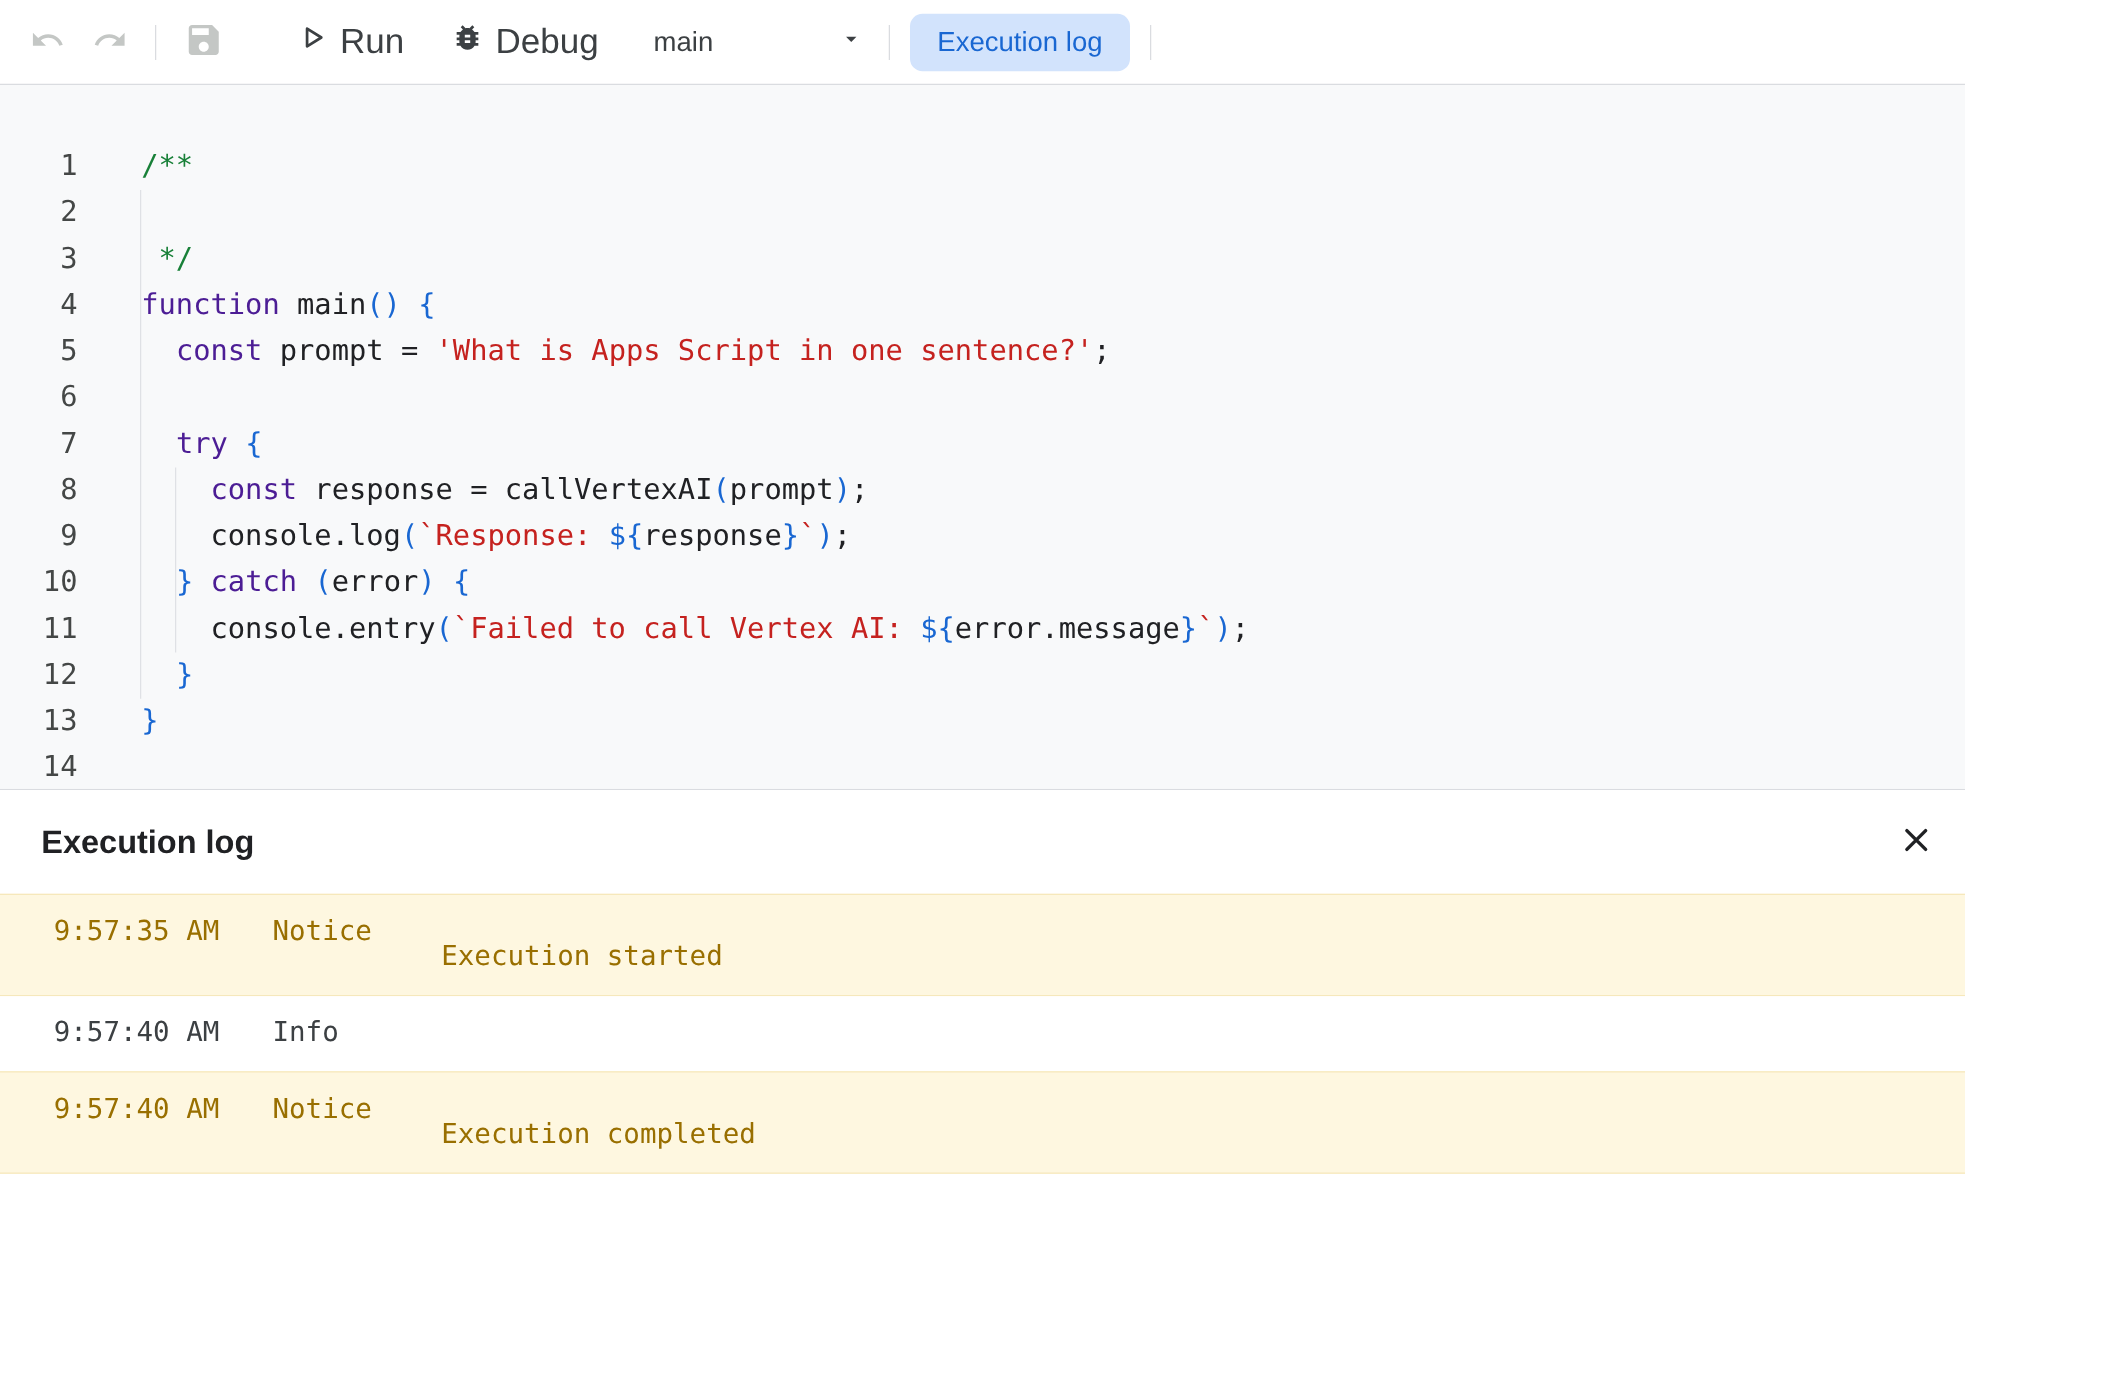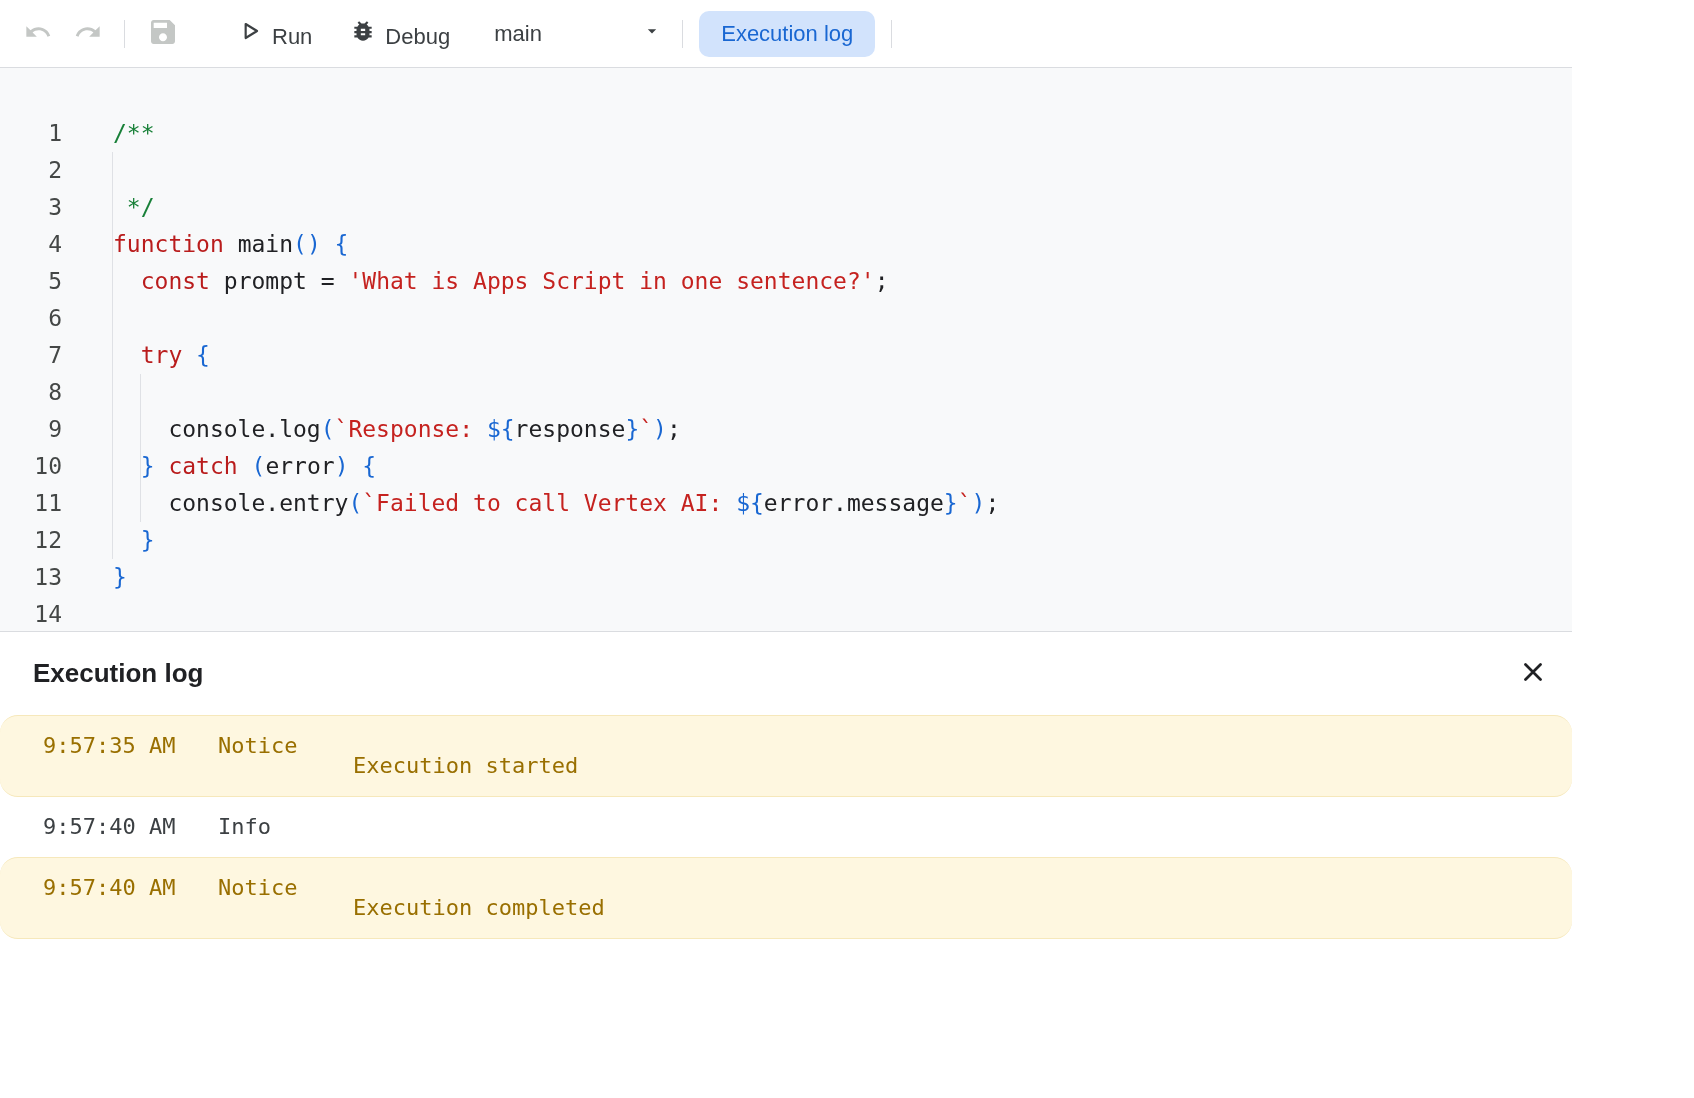--- a/index.html
+++ b/index.html
@@ -6,22 +6,22 @@
   html,body { width:1694px; height:1098px; background:#ffffff; overflow:hidden;
               font-family:"Liberation Sans", sans-serif; }
   .app { width:1572px; height:1098px; background:#ffffff; position:relative; }
 
   
   .toolbar { height:68px; display:flex; align-items:center; padding-left:24px;
              background:#ffffff; border-bottom:1px solid #dadce0; }
   .icon-btn { background:none; border:none; display:flex; align-items:center; justify-content:center;
               cursor:pointer; padding:0; }
   .tb-sep { width:1px; height:28px; background:#dadce0; }
-  .run-btn, .debug-btn { background:none; border:none; display:flex; align-items:flex-end; gap:9px;
-              font-family:"Liberation Sans",sans-serif; font-size:22px; font-weight:500; color:#3c4043; cursor:pointer; }
+  .run-btn, .debug-btn { background:none; border:none; display:flex; align-items:flex-start; gap:9px;
+              font-family:"Liberation Sans",sans-serif; font-size:28px; font-weight:500; color:#3c4043; cursor:pointer; }
   .fn-select { display:flex; align-items:center; justify-content:space-between; width:168px;
                margin-left:44px; cursor:pointer; font-size:22px; font-weight:500; color:#3c4043; }
   .exec-log-btn { margin-left:16px; background:#d2e3fc; color:#1967d2; border:none; border-radius:10px;
                font-family:"Liberation Sans",sans-serif; font-size:22px; font-weight:500;
                padding:10px 22px; cursor:pointer; }
 
   .m-undo { margin-left:0; }
   .m-redo { margin-left:22px; }
   .m-sep1 { margin-left:22px; }
   .m-save { margin-left:22px; }
@@ -29,38 +29,38 @@
   .m-debug{ margin-left:38px; }
   .m-sep2 { margin-left:20px; }
   .m-sep3 { margin-left:16px; }
 
   
   .editor { position:relative; height:563px; background:#f8f9fa; overflow:hidden; padding-top:47px;
             font-family:"DejaVu Sans Mono","Liberation Mono",monospace; font-size:23px; }
   .code-line { display:flex; height:37px; line-height:37px; }
   .line-num { width:62px; flex-shrink:0; text-align:right; color:#444746; }
   .line-code { padding-left:51px; white-space:pre; }
-  .t-kw { color:#b91c1c; }
+  .t-kw { color:#4c1d95; }
   .t-str { color:#c5221f; }
   .t-com { color:#188038; }
   .t-pl { color:#202124; }
   .t-br { color:#1967d2; }
   .indent-guide { position:absolute; width:1px; background:#dfe1e5; }
   .guide-1 { left:112px; top:84px; height:407px; }
   .guide-2 { left:140px; top:306px; height:148px; }
 
   
   .log-header { height:84px; display:flex; align-items:center; justify-content:space-between;
                 padding:0 24px 0 33px; background:#ffffff; border-top:1px solid #dadce0; }
   .log-title { font-size:26px; font-weight:600; color:#202124; }
   .log-close { background:none; border:none; cursor:pointer; display:flex; align-items:center; }
 
   .log-rows { font-family:"DejaVu Sans Mono","Liberation Mono",monospace; font-size:22px; }
   .log-row { display:grid; grid-template-columns:175px 135px 1fr; align-items:start;
-             padding:15px 40px 15px 43px; line-height:30px;border-radius:18px; }
+             padding:15px 40px 15px 43px; line-height:30px; }
   .log-row.notice { background:#fef7e0; color:#996f00;
                     border-top:1px solid #f6e8bb; border-bottom:1px solid #f6e8bb; }
   .log-row.info { background:#ffffff; color:#3c4043; }
   .log-message { max-width:1120px;margin-top:20px; }
 </style>
 </head>
 <body>
 
 <div class="app">
 
@@ -142,20 +142,21 @@
         <div class="code-line">
           <div class="line-num">6</div>
           <div class="line-code"></div>
         </div>
         <div class="code-line">
           <div class="line-num">7</div>
           <div class="line-code"><span class="t-pl">  </span><span class="t-kw">try</span><span class="t-pl"> </span><span class="t-br">{</span></div>
         </div>
         <div class="code-line">
           <div class="line-num">8</div>
+          <div class="line-code"><span class="t-pl">    </span><span class="t-kw">const</span><span class="t-pl"> response = callVertexAI</span><span class="t-br">(</span><span class="t-pl">prompt</span><span class="t-br">)</span><span class="t-pl">;</span></div>
         </div>
         <div class="code-line">
           <div class="line-num">9</div>
           <div class="line-code"><span class="t-pl">    console.log</span><span class="t-br">(</span><span class="t-str">`Response: </span><span class="t-br">${</span><span class="t-pl">response</span><span class="t-br">}</span><span class="t-str">`</span><span class="t-br">)</span><span class="t-pl">;</span></div>
         </div>
         <div class="code-line">
           <div class="line-num">10</div>
           <div class="line-code"><span class="t-pl">  </span><span class="t-br">}</span><span class="t-pl"> </span><span class="t-kw">catch</span><span class="t-pl"> </span><span class="t-br">(</span><span class="t-pl">error</span><span class="t-br">)</span><span class="t-pl"> </span><span class="t-br">{</span></div>
         </div>
         <div class="code-line">

